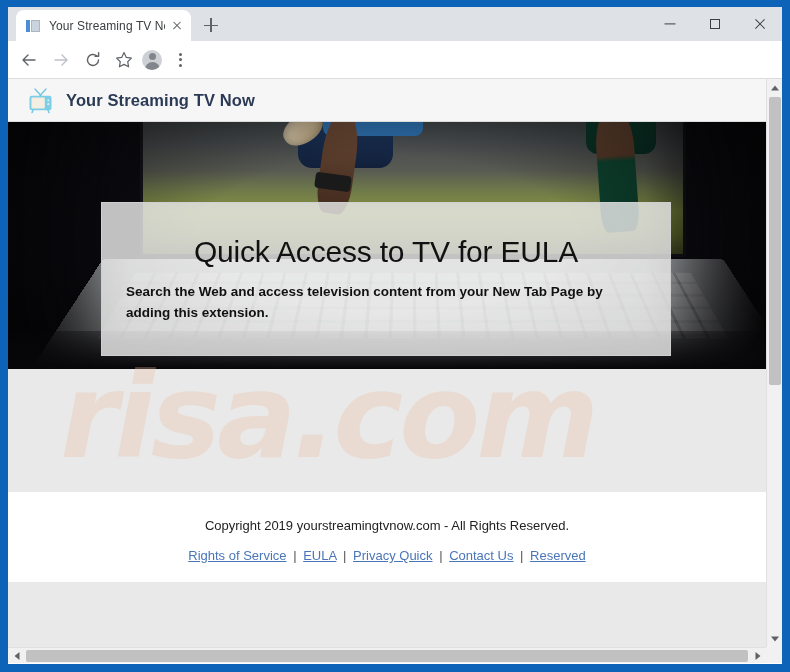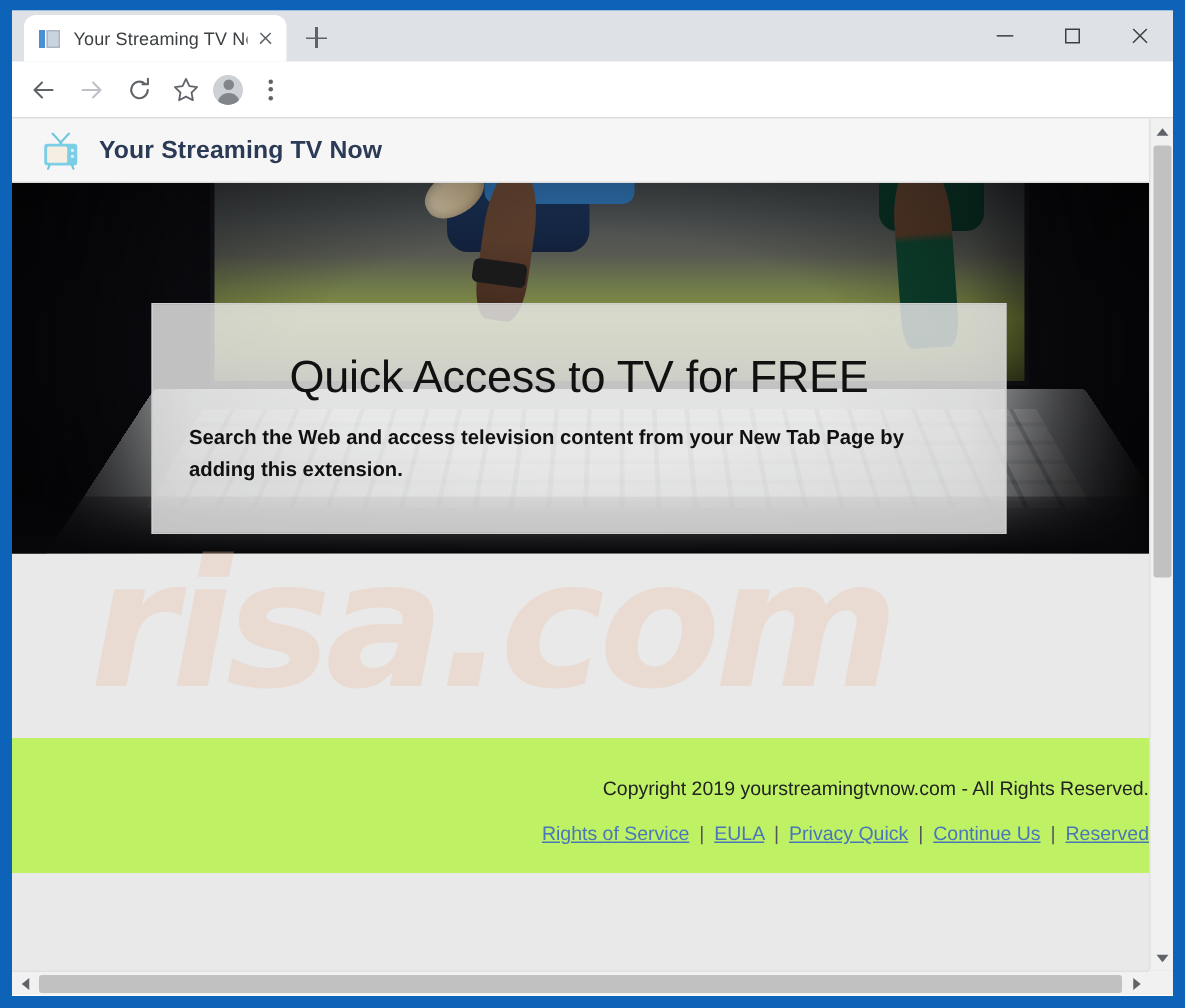--- a/index.html
+++ b/index.html
@@ -441,22 +441,22 @@
   #eula-link {
     color: #111;
     text-decoration: underline;
   }
 
   
   #footer {
     position: absolute;
     left: 0; right: 0; top: 413px;
     padding-top: 26px;
-    text-align: right;
-    background: #bef264;
+    text-align: center;
+    background: #ffffff;
   }
   #footer-copy {
     font-size: 13px;
     color: #222;
     margin-bottom: 15px;
   }
   #footer-links {
     font-size: 13px;
     color: #4a76b8;
     margin-bottom: 19px;
@@ -638,35 +638,35 @@
             </div>
           </div>
           <div id="hero-vignette"></div>
           <div id="hero-bottom-fade"></div>
         </div>
 
         <div id="watermark">risa.com</div>
 
         <div id="card">
           <div id="card-top">
-            <h1 id="headline">Quick Access to TV for FREE</h1>
+            <h1 id="headline">Quick Access to TV for EULA</h1>
             <p id="subheadline">Search the Web and access television content from your New Tab Page by adding this extension.</p>
           </div>
         </div>
 
         <div id="footer">
           <div id="footer-copy">Copyright 2019 yourstreamingtvnow.com - All Rights Reserved.</div>
           <div id="footer-links">
             <a href="#">Rights of Service</a>
             <span class="sep">|</span>
             <a href="#">EULA</a>
             <span class="sep">|</span>
             <a href="#">Privacy Quick</a>
             <span class="sep">|</span>
-            <a href="#">Continue Us</a>
+            <a href="#">Contact Us</a>
             <span class="sep">|</span>
             <a href="#">Reserved</a>
           </div>
         </div>
 
       </div>
 
       <div id="v-scroll">
         <div class="arrow up">
             <span class="tri tri-up"></span>

